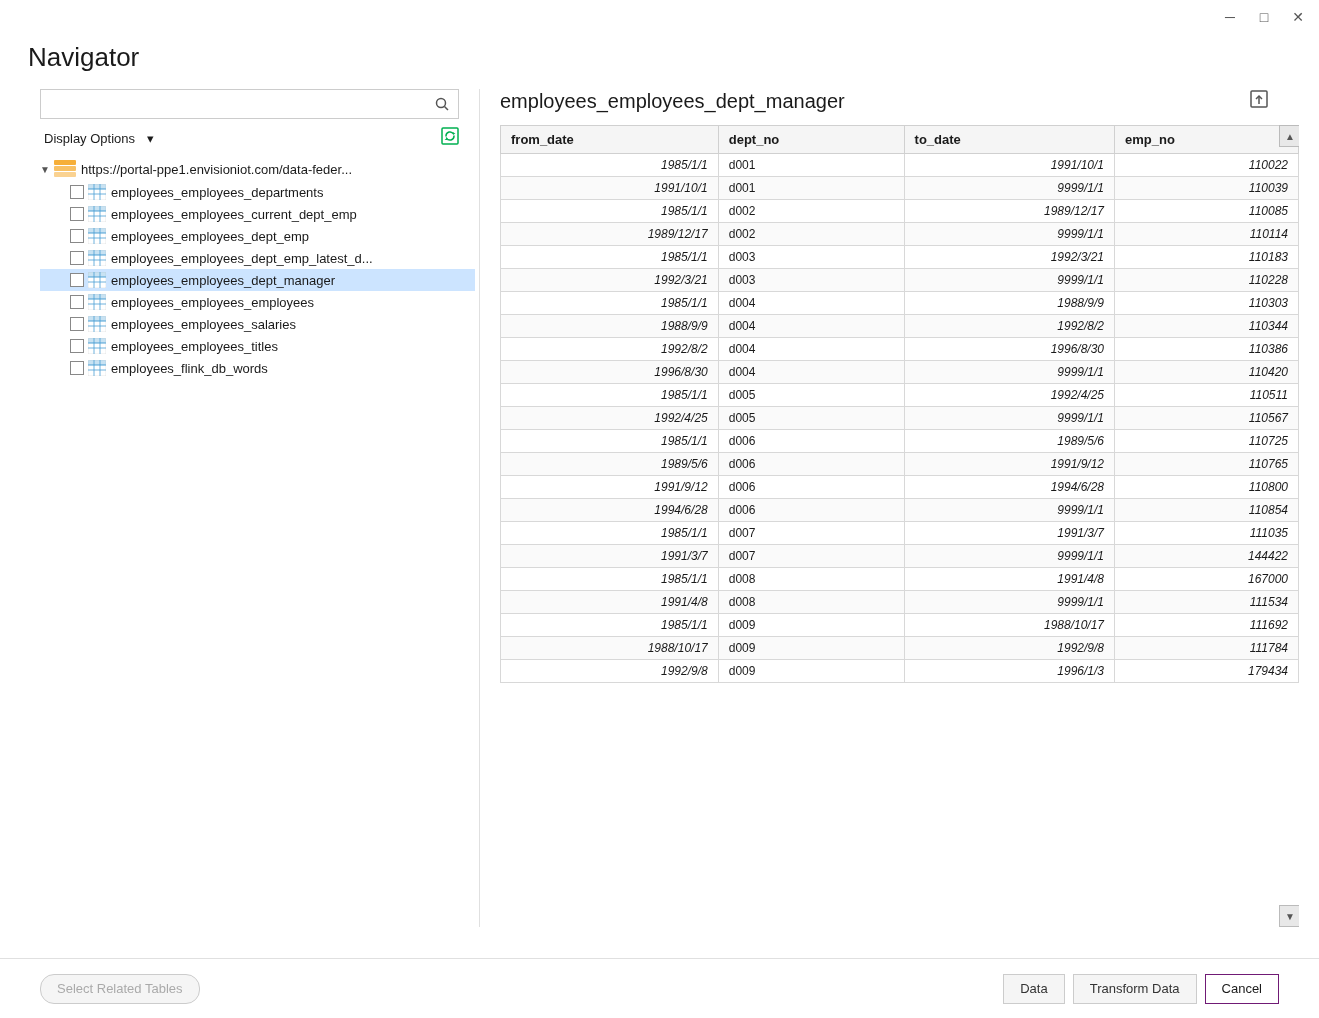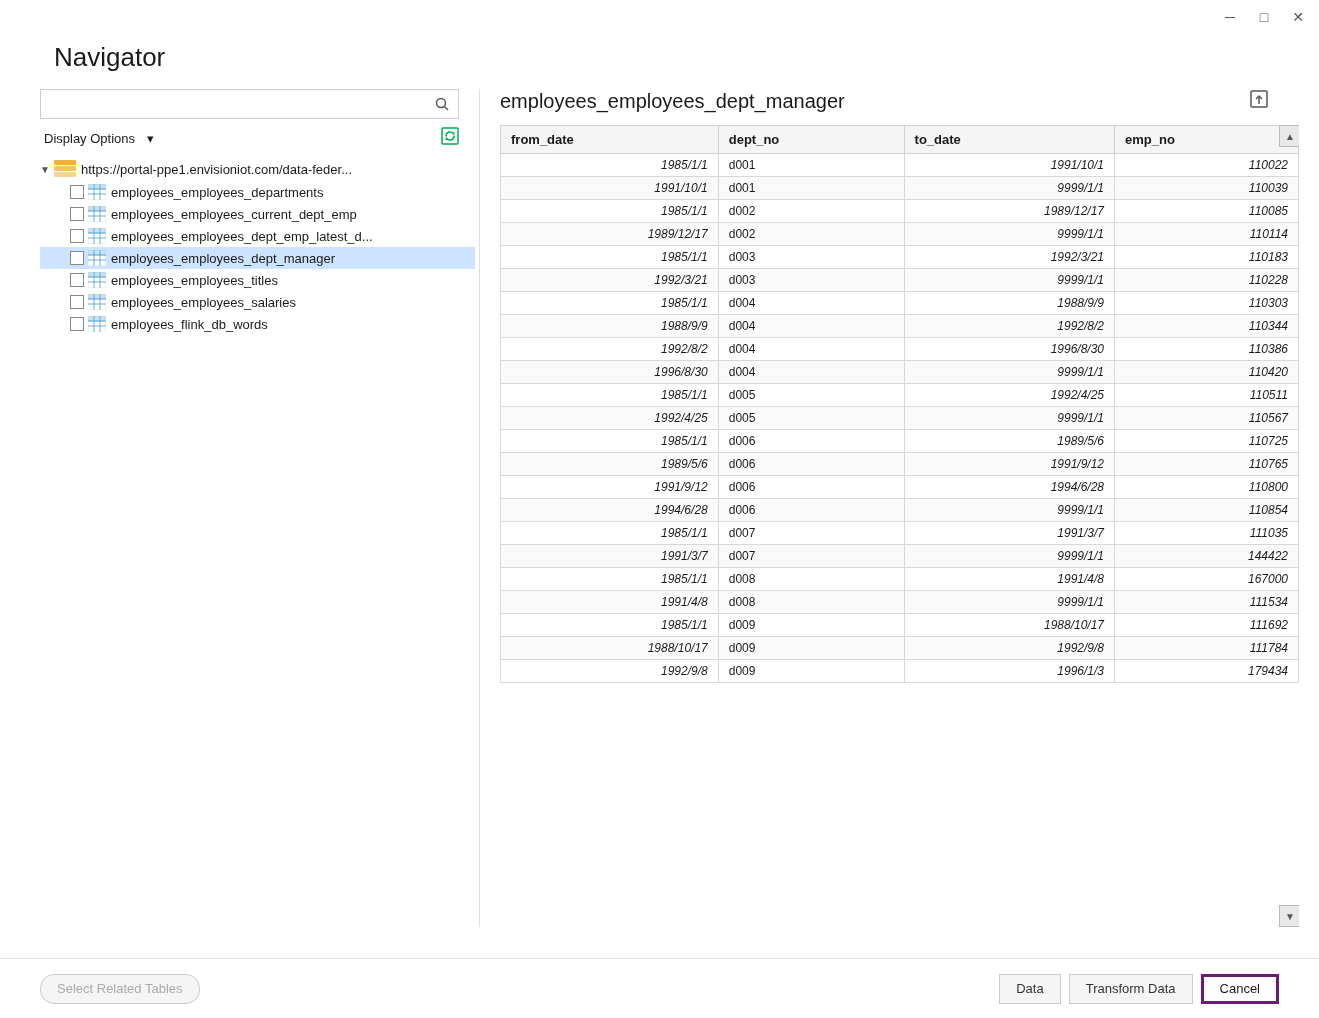--- a/index.html
+++ b/index.html
@@ -33,21 +33,21 @@
       font-size: 14px;
       border: none;
       background: none;
     }
 
     
     .app-title {
       font-size: 26px;
       font-weight: 300;
       color: #1a1a1a;
-      padding: 8px 40px 16px 54px;
+      padding: 8px 40px 16px 28px;
     }
 
     
     .main-content {
       display: flex;
       height: calc(100% - 120px - 60px);
       padding: 0 0 0 0;
     }
 
     
@@ -291,21 +291,21 @@
       color: #333;
       white-space: nowrap;
     }
     .btn.disabled {
       color: #aaa;
       cursor: default;
       border-radius: 14px;
     }
     .btn-primary {
       background: #fff;
-      border: 3px solid #701a75;
+      border: 1px solid #701a75;
       color: #1a1a1a;
     }
 
     
     .data-table-scroll::-webkit-scrollbar {
       width: 14px;
     }
     .data-table-scroll::-webkit-scrollbar-track {
       background: #f0f0f0;
     }
@@ -410,20 +410,36 @@
             <span class="table-icon">
               <svg width="18" height="16" viewBox="0 0 18 16" xmlns="http://www.w3.org/2000/svg">
       <rect x="0" y="0" width="18" height="16" rx="1" fill="white" stroke="#d0d0d0" stroke-width="0.5"></rect>
       <line x1="0" y1="5" x2="18" y2="5" stroke="#4a9fd4" stroke-width="1"></line>
       <line x1="0" y1="10" x2="18" y2="10" stroke="#4a9fd4" stroke-width="0.8"></line>
       <line x1="6" y1="0" x2="6" y2="16" stroke="#4a9fd4" stroke-width="0.8"></line>
       <line x1="12" y1="0" x2="12" y2="16" stroke="#4a9fd4" stroke-width="0.8"></line>
       <rect x="0" y="0" width="18" height="5" rx="1" fill="#4a9fd4" opacity="0.3"></rect>
     </svg>
             </span>
+            <span class="tree-label">employees_employees_dept_emp</span>
+          </div>
+          <div class="tree-item">
+            <span class="indent"></span>
+            <span class="arrow" style="visibility: hidden;"></span>
+            <span class="checkbox"></span>
+            <span class="table-icon">
+              <svg width="18" height="16" viewBox="0 0 18 16" xmlns="http://www.w3.org/2000/svg">
+      <rect x="0" y="0" width="18" height="16" rx="1" fill="white" stroke="#d0d0d0" stroke-width="0.5"></rect>
+      <line x1="0" y1="5" x2="18" y2="5" stroke="#4a9fd4" stroke-width="1"></line>
+      <line x1="0" y1="10" x2="18" y2="10" stroke="#4a9fd4" stroke-width="0.8"></line>
+      <line x1="6" y1="0" x2="6" y2="16" stroke="#4a9fd4" stroke-width="0.8"></line>
+      <line x1="12" y1="0" x2="12" y2="16" stroke="#4a9fd4" stroke-width="0.8"></line>
+      <rect x="0" y="0" width="18" height="5" rx="1" fill="#4a9fd4" opacity="0.3"></rect>
+    </svg>
+            </span>
             <span class="tree-label">employees_employees_dept_emp_latest_d...</span>
           </div>
           <div class="tree-item selected">
             <span class="indent"></span>
             <span class="arrow" style="visibility: hidden;"></span>
             <span class="checkbox"></span>
             <span class="table-icon">
               <svg width="18" height="16" viewBox="0 0 18 16" xmlns="http://www.w3.org/2000/svg">
       <rect x="0" y="0" width="18" height="16" rx="1" fill="white" stroke="#d0d0d0" stroke-width="0.5"></rect>
       <line x1="0" y1="5" x2="18" y2="5" stroke="#4a9fd4" stroke-width="1"></line>
@@ -442,37 +458,53 @@
             <span class="table-icon">
               <svg width="18" height="16" viewBox="0 0 18 16" xmlns="http://www.w3.org/2000/svg">
       <rect x="0" y="0" width="18" height="16" rx="1" fill="white" stroke="#d0d0d0" stroke-width="0.5"></rect>
       <line x1="0" y1="5" x2="18" y2="5" stroke="#4a9fd4" stroke-width="1"></line>
       <line x1="0" y1="10" x2="18" y2="10" stroke="#4a9fd4" stroke-width="0.8"></line>
       <line x1="6" y1="0" x2="6" y2="16" stroke="#4a9fd4" stroke-width="0.8"></line>
       <line x1="12" y1="0" x2="12" y2="16" stroke="#4a9fd4" stroke-width="0.8"></line>
       <rect x="0" y="0" width="18" height="5" rx="1" fill="#4a9fd4" opacity="0.3"></rect>
     </svg>
             </span>
+            <span class="tree-label">employees_employees_employees</span>
+          </div>
+          <div class="tree-item">
+            <span class="indent"></span>
+            <span class="arrow" style="visibility: hidden;"></span>
+            <span class="checkbox"></span>
+            <span class="table-icon">
+              <svg width="18" height="16" viewBox="0 0 18 16" xmlns="http://www.w3.org/2000/svg">
+      <rect x="0" y="0" width="18" height="16" rx="1" fill="white" stroke="#d0d0d0" stroke-width="0.5"></rect>
+      <line x1="0" y1="5" x2="18" y2="5" stroke="#4a9fd4" stroke-width="1"></line>
+      <line x1="0" y1="10" x2="18" y2="10" stroke="#4a9fd4" stroke-width="0.8"></line>
+      <line x1="6" y1="0" x2="6" y2="16" stroke="#4a9fd4" stroke-width="0.8"></line>
+      <line x1="12" y1="0" x2="12" y2="16" stroke="#4a9fd4" stroke-width="0.8"></line>
+      <rect x="0" y="0" width="18" height="5" rx="1" fill="#4a9fd4" opacity="0.3"></rect>
+    </svg>
+            </span>
+            <span class="tree-label">employees_employees_salaries</span>
+          </div>
+          <div class="tree-item">
+            <span class="indent"></span>
+            <span class="arrow" style="visibility: hidden;"></span>
+            <span class="checkbox"></span>
+            <span class="table-icon">
+              <svg width="18" height="16" viewBox="0 0 18 16" xmlns="http://www.w3.org/2000/svg">
+      <rect x="0" y="0" width="18" height="16" rx="1" fill="white" stroke="#d0d0d0" stroke-width="0.5"></rect>
+      <line x1="0" y1="5" x2="18" y2="5" stroke="#4a9fd4" stroke-width="1"></line>
+      <line x1="0" y1="10" x2="18" y2="10" stroke="#4a9fd4" stroke-width="0.8"></line>
+      <line x1="6" y1="0" x2="6" y2="16" stroke="#4a9fd4" stroke-width="0.8"></line>
+      <line x1="12" y1="0" x2="12" y2="16" stroke="#4a9fd4" stroke-width="0.8"></line>
+      <rect x="0" y="0" width="18" height="5" rx="1" fill="#4a9fd4" opacity="0.3"></rect>
+    </svg>
+            </span>
             <span class="tree-label">employees_employees_titles</span>
-          </div>
-          <div class="tree-item">
-            <span class="indent"></span>
-            <span class="arrow" style="visibility: hidden;"></span>
-            <span class="checkbox"></span>
-            <span class="table-icon">
-              <svg width="18" height="16" viewBox="0 0 18 16" xmlns="http://www.w3.org/2000/svg">
-      <rect x="0" y="0" width="18" height="16" rx="1" fill="white" stroke="#d0d0d0" stroke-width="0.5"></rect>
-      <line x1="0" y1="5" x2="18" y2="5" stroke="#4a9fd4" stroke-width="1"></line>
-      <line x1="0" y1="10" x2="18" y2="10" stroke="#4a9fd4" stroke-width="0.8"></line>
-      <line x1="6" y1="0" x2="6" y2="16" stroke="#4a9fd4" stroke-width="0.8"></line>
-      <line x1="12" y1="0" x2="12" y2="16" stroke="#4a9fd4" stroke-width="0.8"></line>
-      <rect x="0" y="0" width="18" height="5" rx="1" fill="#4a9fd4" opacity="0.3"></rect>
-    </svg>
-            </span>
-            <span class="tree-label">employees_employees_salaries</span>
           </div>
           <div class="tree-item">
             <span class="indent"></span>
             <span class="arrow" style="visibility: hidden;"></span>
             <span class="checkbox"></span>
             <span class="table-icon">
               <svg width="18" height="16" viewBox="0 0 18 16" xmlns="http://www.w3.org/2000/svg">
       <rect x="0" y="0" width="18" height="16" rx="1" fill="white" stroke="#d0d0d0" stroke-width="0.5"></rect>
       <line x1="0" y1="5" x2="18" y2="5" stroke="#4a9fd4" stroke-width="1"></line>
       <line x1="0" y1="10" x2="18" y2="10" stroke="#4a9fd4" stroke-width="0.8"></line>

